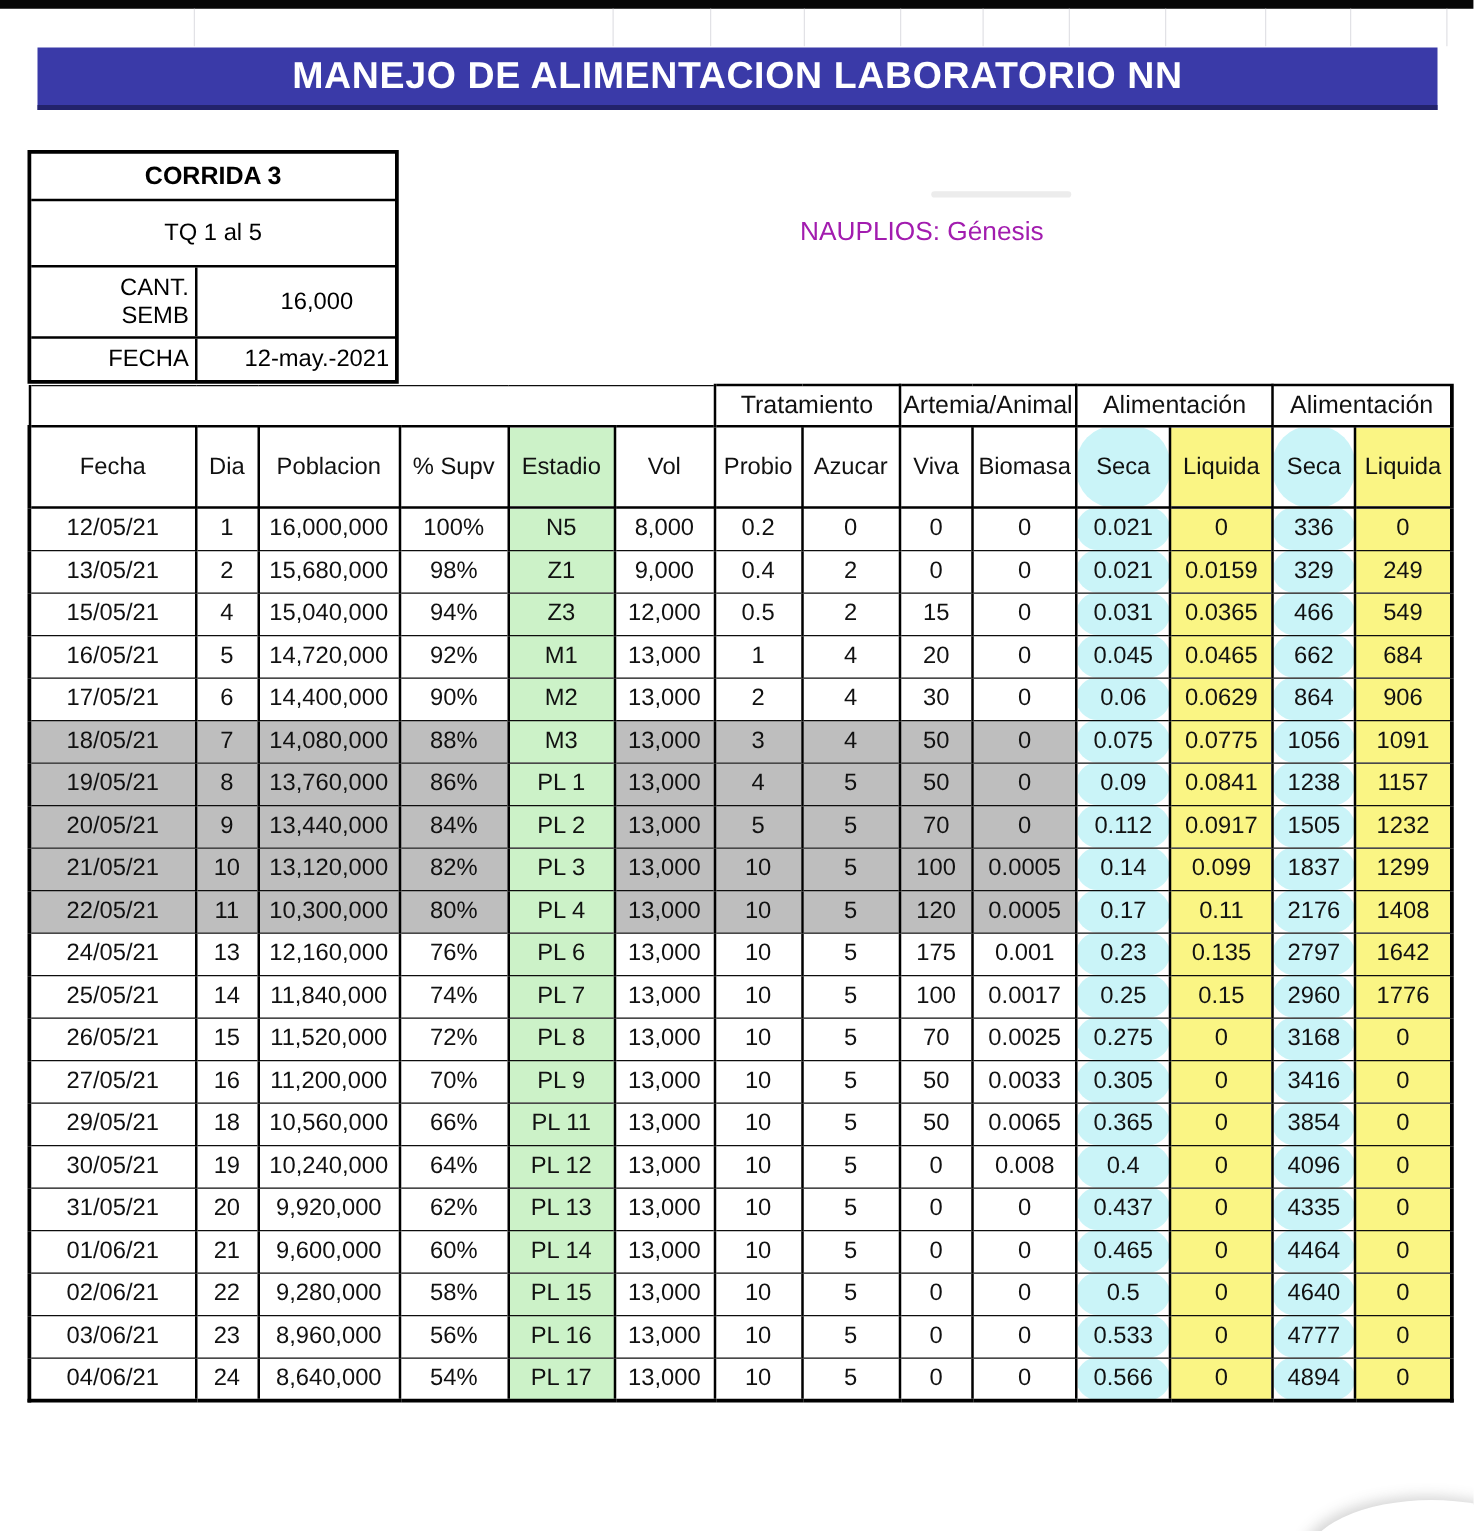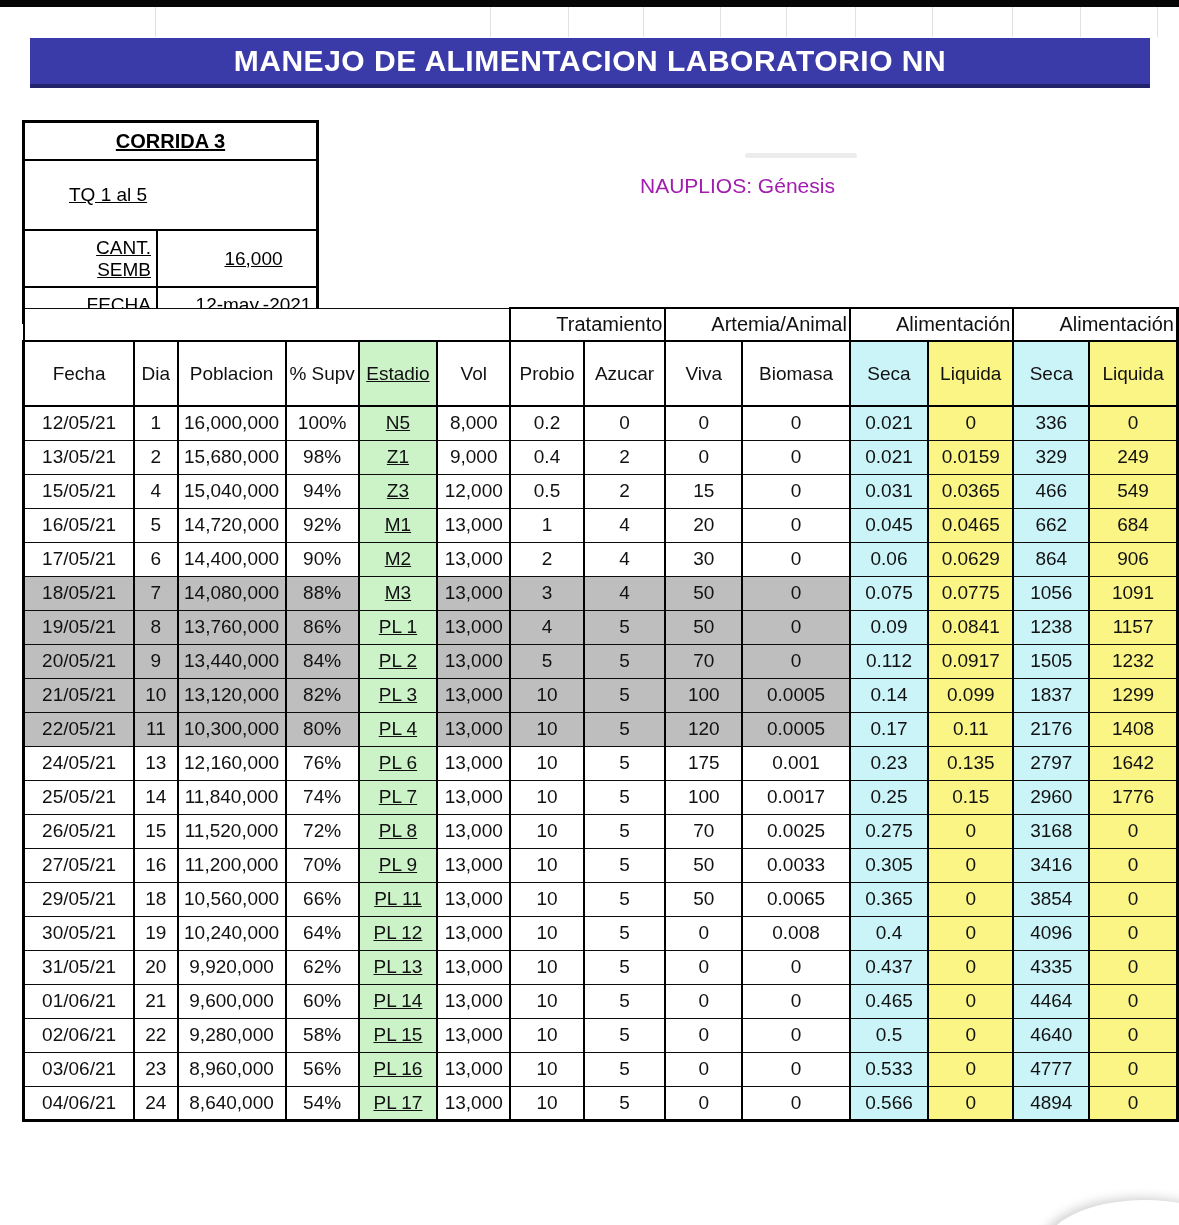--- a/index.html
+++ b/index.html
@@ -11,55 +11,55 @@
 
   .title-bar {
     position:absolute; left:30px; top:38px; width:1120px; height:50px;
     background:var(--title-bar, #3A3AA8);
     border-bottom:4px solid #23236b;
     display:flex; align-items:center; justify-content:center;
   }
   .title-bar span { color:#fff; font-size:30px; font-weight:bold; letter-spacing:0.5px; }
 
   .info-box { position:absolute; left:22px; top:120px; width:297px; border:3px solid #000; background:#fff; }
-  .ib-row { display:flex; border-bottom:2px solid #000; align-items:center;text-decoration:underline; }
+  .ib-row { display:flex; border-bottom:2px solid #000; align-items:center; }
   .ib-row:last-child { border-bottom:none; }
   .ib-corrida { height:38px; justify-content:center; font-weight:bold; font-size:20px; }
-  .ib-tq { height:70px; justify-content:flex-start; font-size:19px;padding-left:44px; }
+  .ib-tq { height:53px; justify-content:center; font-size:19px; }
   .ib-cant { height:57px; }
   .ib-fecha { height:33px; }
   .ib-label { width:133px; border-right:2px solid #000; align-self:stretch; display:flex; flex-direction:column; justify-content:center; align-items:flex-end; padding-right:5px; font-size:19px; line-height:1.15; }
   .ib-value { flex:1; text-align:center; font-size:19px;margin-left:33px; }
 
   .smudge { position:absolute; left:745px; top:153px; width:112px; height:5px; background:#ececec; border-radius:3px; }
   .nauplios { position:absolute; left:640px; top:174px; font-size:21px; color:#a21caf; }
 
   table.main { position:absolute; left:22px; top:307px; border-collapse:collapse; table-layout:fixed; }
   table.main th, table.main td {
     border-left:2px solid #000; border-right:2px solid #000;
     border-top:1px solid #0c0c0c; border-bottom:1px solid #0c0c0c;
     text-align:center; vertical-align:middle;
     font-size:19px; font-weight:400; color:#111;
     overflow:hidden; padding:0 2px; background:#fff;
   }
   tr.grp-row { height:33px; }
-  tr.grp-row th { border-top:2px solid #000; border-bottom:2px solid #000; font-size:20px;padding-left:45px; }
+  tr.grp-row th { border-top:2px solid #000; border-bottom:2px solid #000; font-size:20px; }
   th.grp-small { font-size:15px; }
   td.blank { border:none; background:transparent; }
   tr.col-row { height:65px; }
   tr.col-row th { border-top:2px solid #000; border-bottom:2px solid #000; line-height:1.05; }
   th.h-biomasa { font-size:13px; }
   th.h-probio { overflow-wrap:anywhere; padding:0 7px; }
   tbody tr { height:34px; }
   tbody tr:last-child td { border-bottom:3px solid #000; }
   .first-col { border-left-width:3px !important; }
   .last-col { border-right-width:3px !important; }
-  .c-estadio { background:var(--estadio-green, #CCF2C8) !important;text-decoration:underline; }
+  .c-estadio { background:var(--estadio-green, #CCF2C8) !important; }
   td.c-estadio { font-weight:bold; }
-  .c-seca { background:var(--seca-cyan, #CAF4F8) !important; }
+  .c-seca { background:var(--seca-cyan, #CAF4F8) !important;border-radius:30px; }
   .c-liquida { background:var(--liquida-yellow, #FAF584) !important; }
   td.c-gray { background:var(--gray-row, #BEBEBE) !important; }
 
   .corner-blob { position:absolute; left:1045px; top:1200px; width:200px; height:95px;
     background:#fff; border-radius:50%; box-shadow:-4px -3px 10px rgba(90,90,90,0.25); }
 </style>
 </head>
 <body>
 
 <div class="page">

